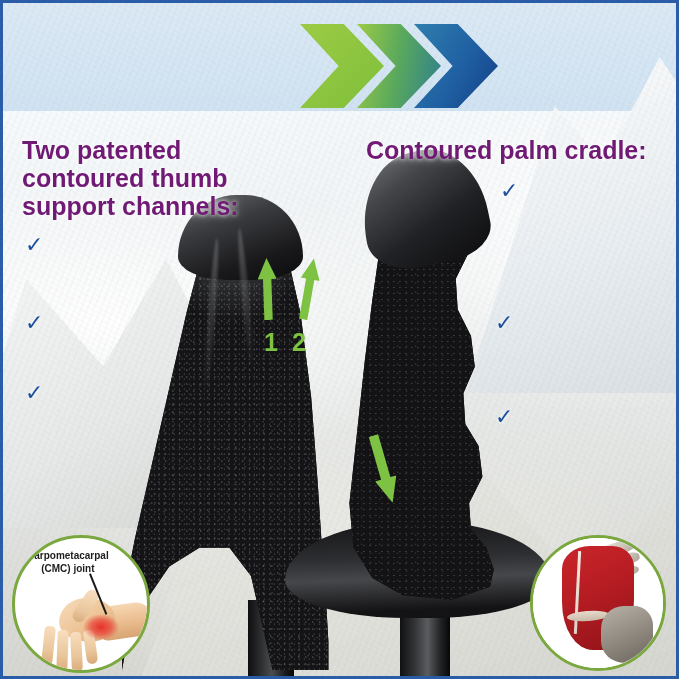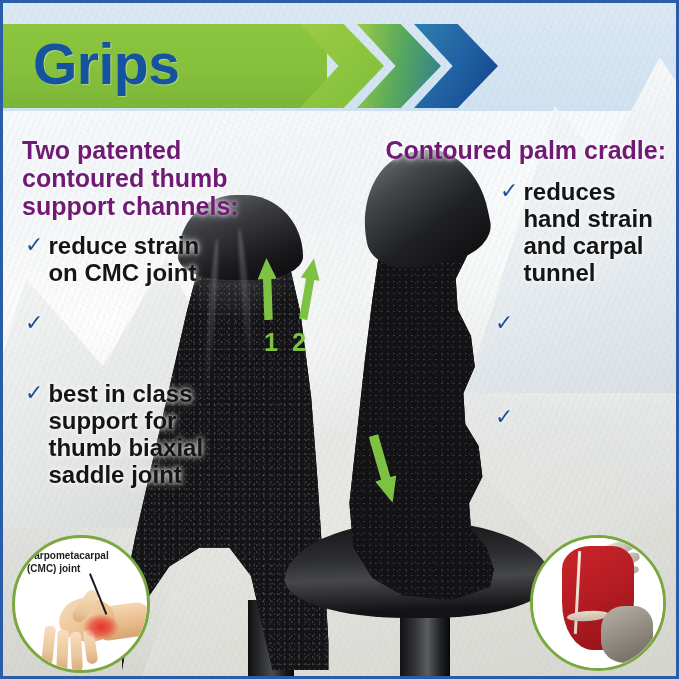--- a/index.html
+++ b/index.html
@@ -122,21 +122,21 @@
   .col-head {
     position: absolute;
     font-weight: bold;
     color: #701a75;
     font-size: 25px;
     line-height: 1.12;
     z-index: 30;
     text-shadow: 0 0 4px rgba(255,255,255,0.85), 0 0 8px rgba(255,255,255,0.7);
   }
   .head-left { left: 22px; top: 136px; width: 250px; }
-  .head-right { left: 366px; top: 136px; width: 300px; text-align: right; }
+  .head-right { left: 366px; top: 136px; width: 300px; }
 
   .bullet {
     position: absolute;
     display: flex;
     align-items: flex-start;
     z-index: 30;
     font-weight: bold;
     color: #151515;
     font-size: 24px;
     line-height: 1.13;
@@ -325,20 +325,21 @@
 
   .inset-label {
     position: absolute;
     left: 12px; top: 12px;
     font-size: 10px;
     font-weight: bold;
     color: #1d1d1d;
     line-height: 1.25;
     white-space: pre-line;
     z-index: 3;
+    text-align: center;
   }
   .leader {
     position: absolute;
     left: 74px; top: 36px;
     width: 1.6px; height: 44px;
     background: #1a1a1a;
     transform: rotate(-22deg);
     transform-origin: top left;
     z-index: 3;
   }
@@ -444,23 +445,20 @@
 
   <div class="bg">
     <div class="sky"></div>
     <div class="snowfield"></div>
     <div class="ridge ridge-a"></div>
     <div class="ridge ridge-b"></div>
     <div class="ridge ridge-c"></div>
     <div class="grain"></div>
   </div>
 
-  <div class="banner">
-    <div class="banner-title">Grips</div>
-  </div>
   <div class="chev chev1"></div>
   <div class="chev chev2"></div>
   <div class="chev chev3"></div>
 
   <div class="shaft shaft-left"></div>
   <div class="shaft shaft-right"></div>
 
   <div class="grip-left">
     <div class="body">
       <div class="texture"></div>
@@ -483,42 +481,32 @@
   <div class="arr-num num1">1</div>
   <div class="arr-num num2">2</div>
   <div class="arrow arr-down"></div>
 
   <div class="col-head head-left" style="white-space:pre-line">Two patented
 contoured thumb
 support channels:</div>
 
   <div class="bullet bl1">
     <span class="check">✓</span>
-    <span class="btxt">reduce strain
-on CMC joint</span>
   </div>
   <div class="bullet bl2">
     <span class="check">✓</span>
   </div>
   <div class="bullet bl3">
     <span class="check">✓</span>
-    <span class="btxt">best in class
-support for
-thumb biaxial
-saddle joint</span>
   </div>
 
   <div class="col-head head-right" style="white-space:pre-line">Contoured palm cradle:</div>
 
   <div class="bullet br1">
     <span class="check">✓</span>
-    <span class="btxt">reduces
-hand strain
-and carpal
-tunnel</span>
   </div>
   <div class="bullet br2">
     <span class="check">✓</span>
   </div>
   <div class="bullet br3">
     <span class="check">✓</span>
   </div>
 
   <div class="inset inset-left">
     <div class="hand">

